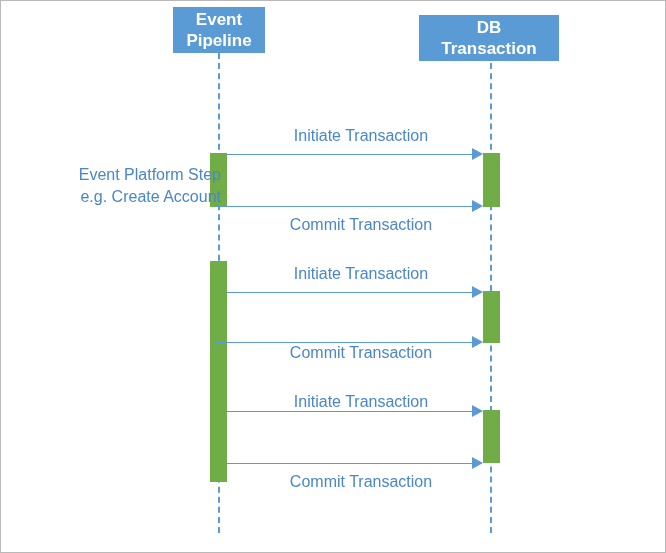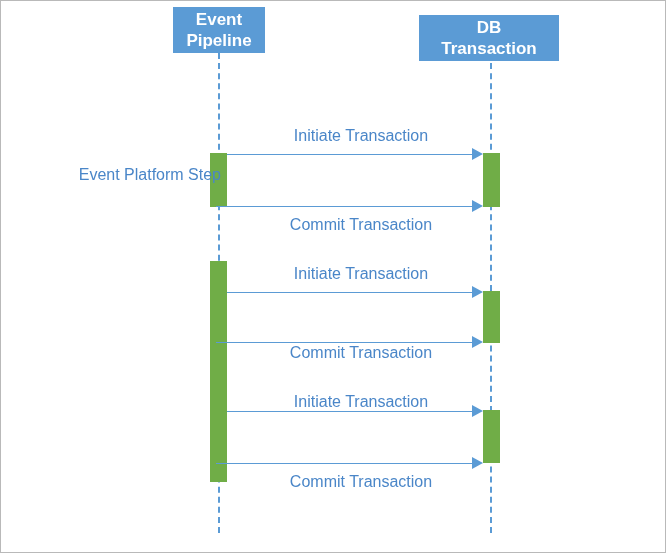--- a/index.html
+++ b/index.html
@@ -127,16 +127,17 @@
   <div class="msg-label" style="left:252px; top:391px; width:216px;">Initiate Transaction</div>
   <div class="msg-line" style="left:226px; top:410px; width:252px;"></div>
   <div class="msg-arrowhead" style="left:471px; top:404px;"></div>
 
   <div class="msg-line" style="left:215px; top:462px; width:263px;"></div>
   <div class="msg-arrowhead" style="left:471px; top:456px;"></div>
   <div class="msg-label" style="left:252px; top:471px; width:216px;">Commit Transaction</div>
 
   <div class="side-label" style="left:36px; top:163px; width:184px;">
     <span class="sline">Event Platform Step</span>
+    <span class="sline">e.g. Create Account</span>
   </div>
 
 
 </div>
 
 </body></html>

